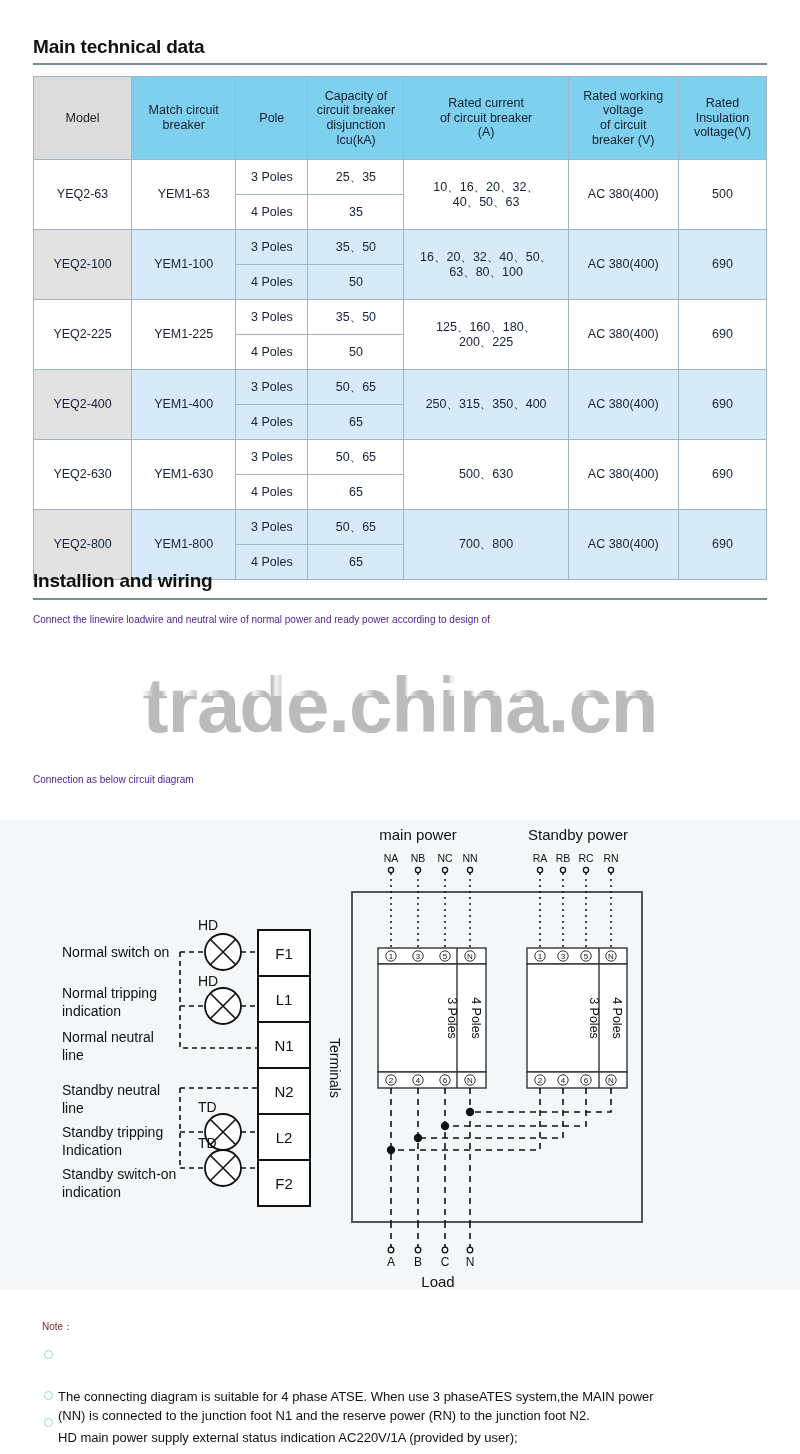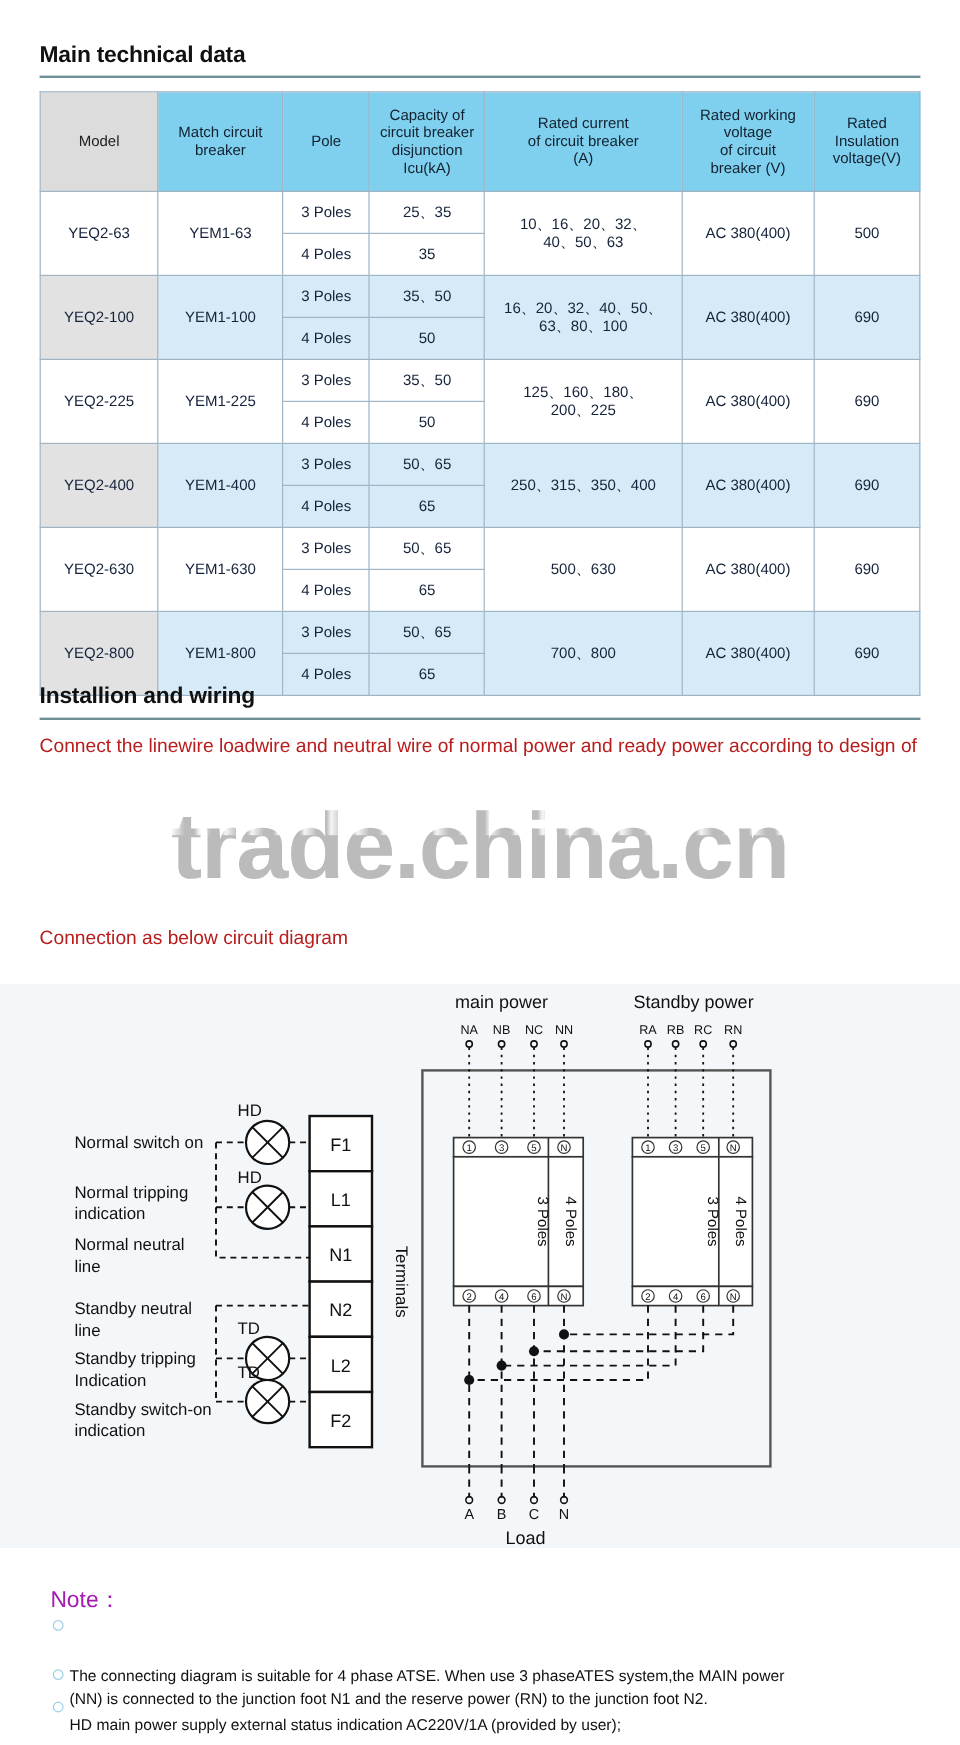--- a/index.html
+++ b/index.html
@@ -51,22 +51,22 @@
   .c-match{width:104px;}
   .c-pole{width:72px;}
   .c-cap{width:96px;}
   .c-cur{width:164px;}
   .c-volt{width:110px;}
   .c-ins{width:88px;}
 
   
   .para{
     position:absolute;
-    font-size:16px;
-    color:#b91c1c;
+    font-size:10px;
+    color:#4c1d95;
     line-height:1.05;
     white-space:nowrap;
   }
 
   
   .wm{
     position:absolute;left:0;top:650px;width:800px;height:110px;
     pointer-events:none;
     font-weight:bold;
   }
@@ -91,21 +91,21 @@
 
   
   .diagram{position:absolute;left:0;top:820px;width:800px;height:470px;}
   .dg-band{position:absolute;left:0;top:0;width:800px;height:470px;background:#f4f7f9;}
   svg.dg{position:absolute;left:0;top:0;}
 
   .lbl{font-family:"Liberation Sans","DejaVu Sans",sans-serif;fill:#111;}
 
   
   .note-title{
-    position:absolute;font-size:19px;color:#a21caf;
+    position:absolute;font-size:10px;color:#7f1d1d;
   }
   .note-item{
     position:absolute;font-size:13px;color:#111;line-height:1.45;margin-top:44px;
   }
   .note-bullet{
     position:absolute;
     width:7px;height:7px;border-radius:50%;
     border:1.4px solid #9fd0e8;background:#ffffff;
   }
 </style>

